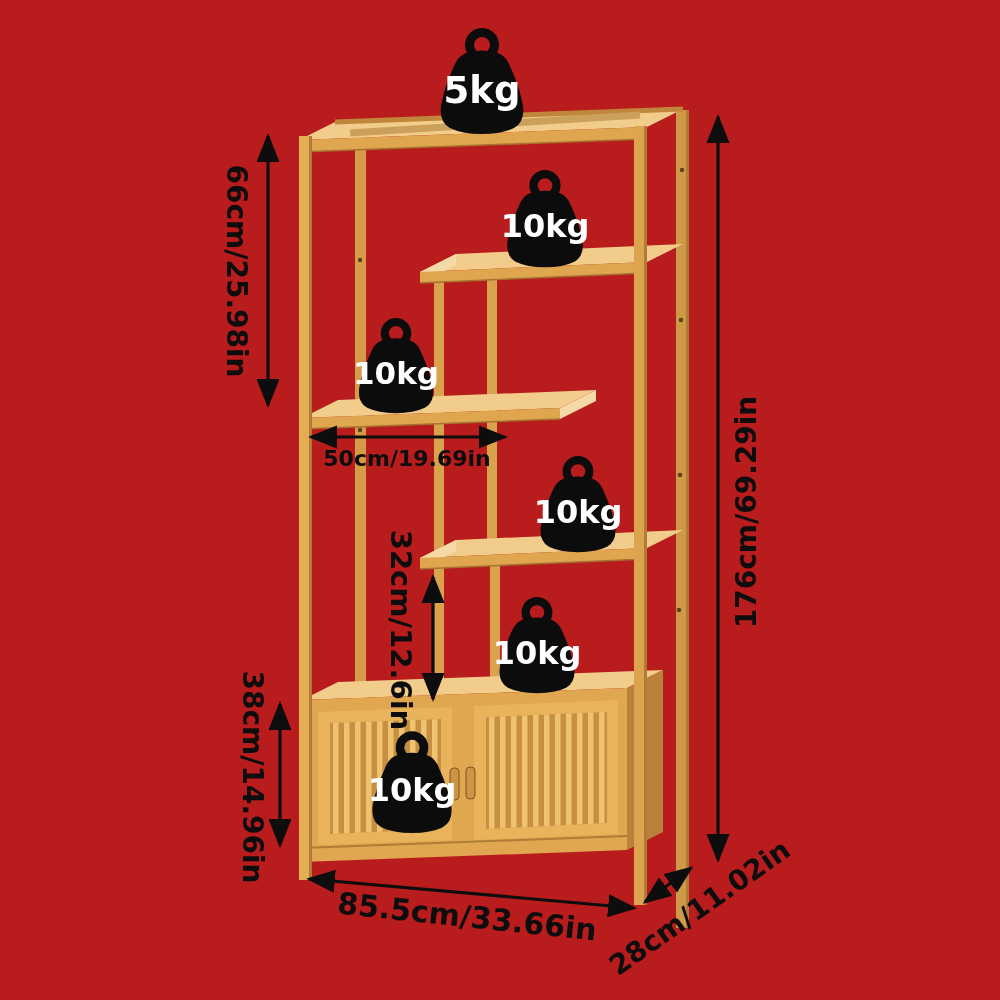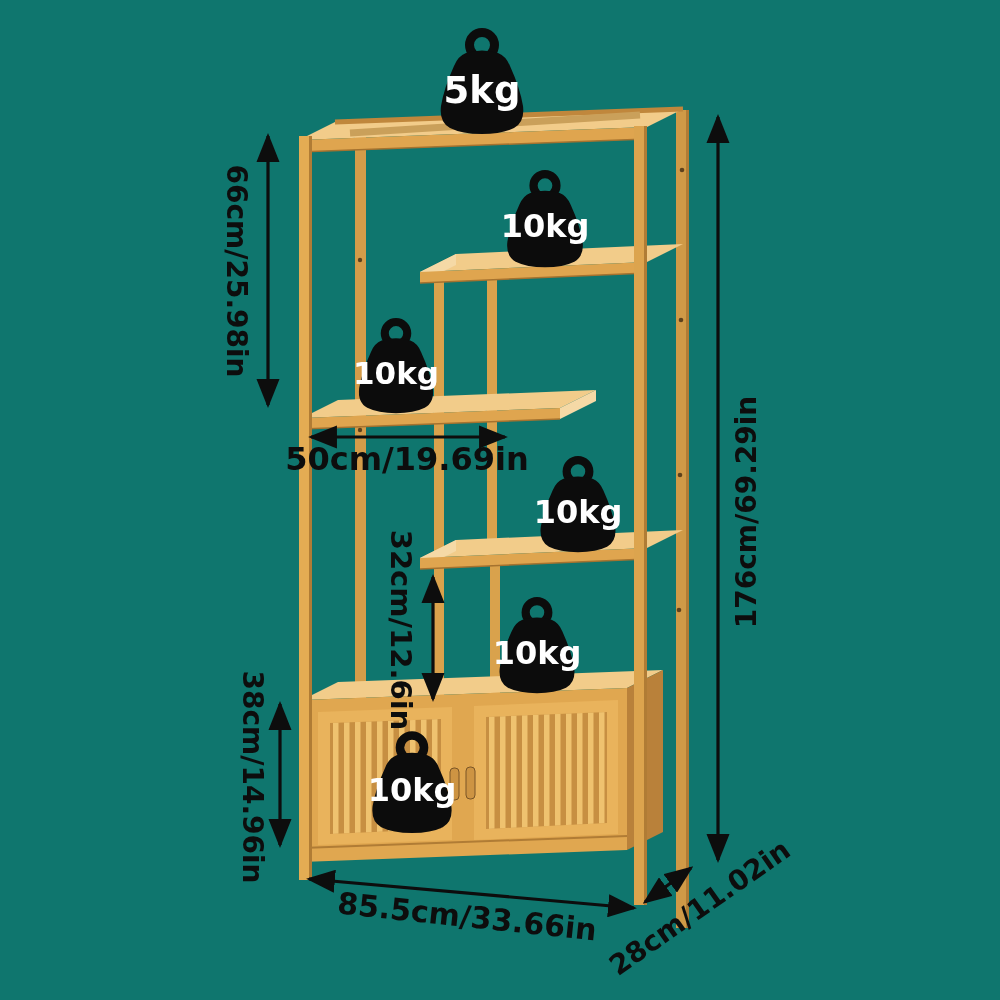--- a/index.html
+++ b/index.html
@@ -1,17 +1,17 @@
 <!DOCTYPE html>
 <html><head>
 <meta charset="utf-8">
 <style>
   html,body{margin:0;padding:0;background:#fff;}
   .stage{
-    position:relative;width:1000px;height:1000px;background:#0f766e;overflow:hidden;
+    position:relative;width:1000px;height:1000px;background:#b91c1c;overflow:hidden;
     font-family:"DejaVu Sans","Liberation Sans",sans-serif;
   }
   .stage svg.art{position:absolute;left:0;top:0;}
   .dim{
     position:absolute;color:#0d0d0d;font-weight:600;white-space:nowrap;
     transform:translate(-50%,-50%);line-height:1;
   }
   .dim.r90 {transform:translate(-50%,-50%) rotate(90deg);}
   .dim.rm90{transform:translate(-50%,-50%) rotate(-90deg);}
   .dim.r6  {transform:translate(-50%,-50%) rotate(6deg);}
@@ -202,19 +202,19 @@
   <div class="weight" style="left:364px;top:731px;width:96px;height:104px;">
     <svg viewBox="0 0 100 108">
       <circle cx="50" cy="17" r="12.5" fill="none" stroke="#0c0c0c" stroke-width="9"></circle>
       <path d="M34 25 Q50 20 66 25 Q74 28 78 38 Q88 60 91 78 Q93 94 82 100 Q70 106 50 106 Q30 106 18 100 Q7 94 9 78 Q12 60 22 38 Q26 28 34 25 Z" fill="#0c0c0c"></path>
     </svg>
     <span class="wlabel" style="font-size:32px;">10kg</span>
   </div>
 
   <div class="dim r90" style="left:236px;top:271px;font-size:28px;">66cm/25.98in</div>
   <div class="dim rm90" style="left:747px;top:512px;font-size:28px;">176cm/69.29in</div>
-  <div class="dim" style="left:407px;top:459px;font-size:32px;">50cm/19.69in</div>
+  <div class="dim" style="left:407px;top:459px;font-size:22px;">50cm/19.69in</div>
   <div class="dim r90" style="left:400px;top:630px;font-size:29px;">32cm/12.6in</div>
   <div class="dim r90" style="left:252px;top:777px;font-size:28px;">38cm/14.96in</div>
   <div class="dim r6" style="left:467px;top:917px;font-size:30px;">85.5cm/33.66in</div>
   <div class="dim rm35" style="left:700px;top:908px;font-size:28px;">28cm/11.02in</div>
 
 </div>
 
 </body></html>

